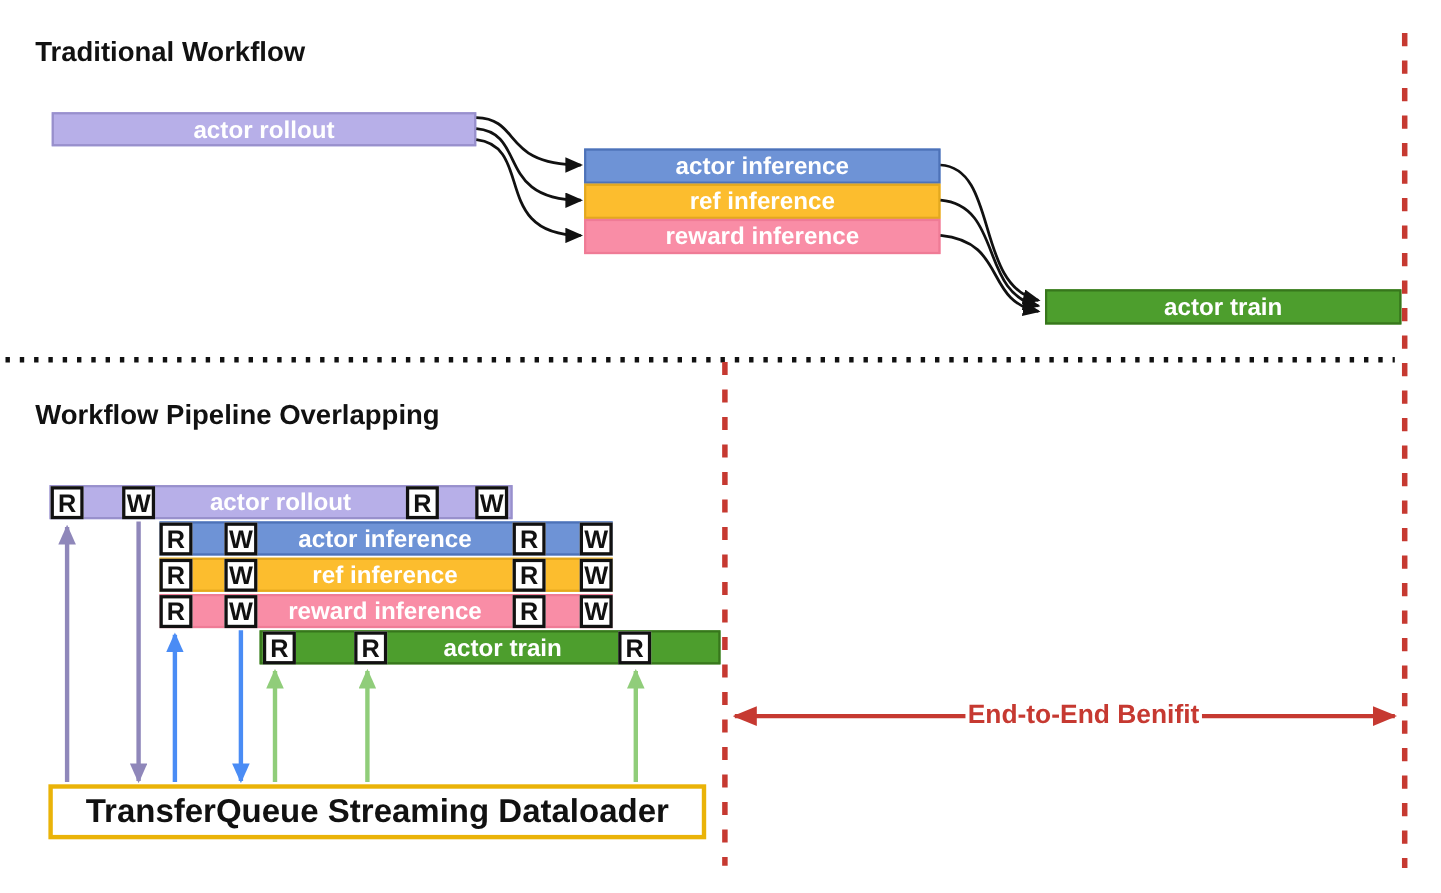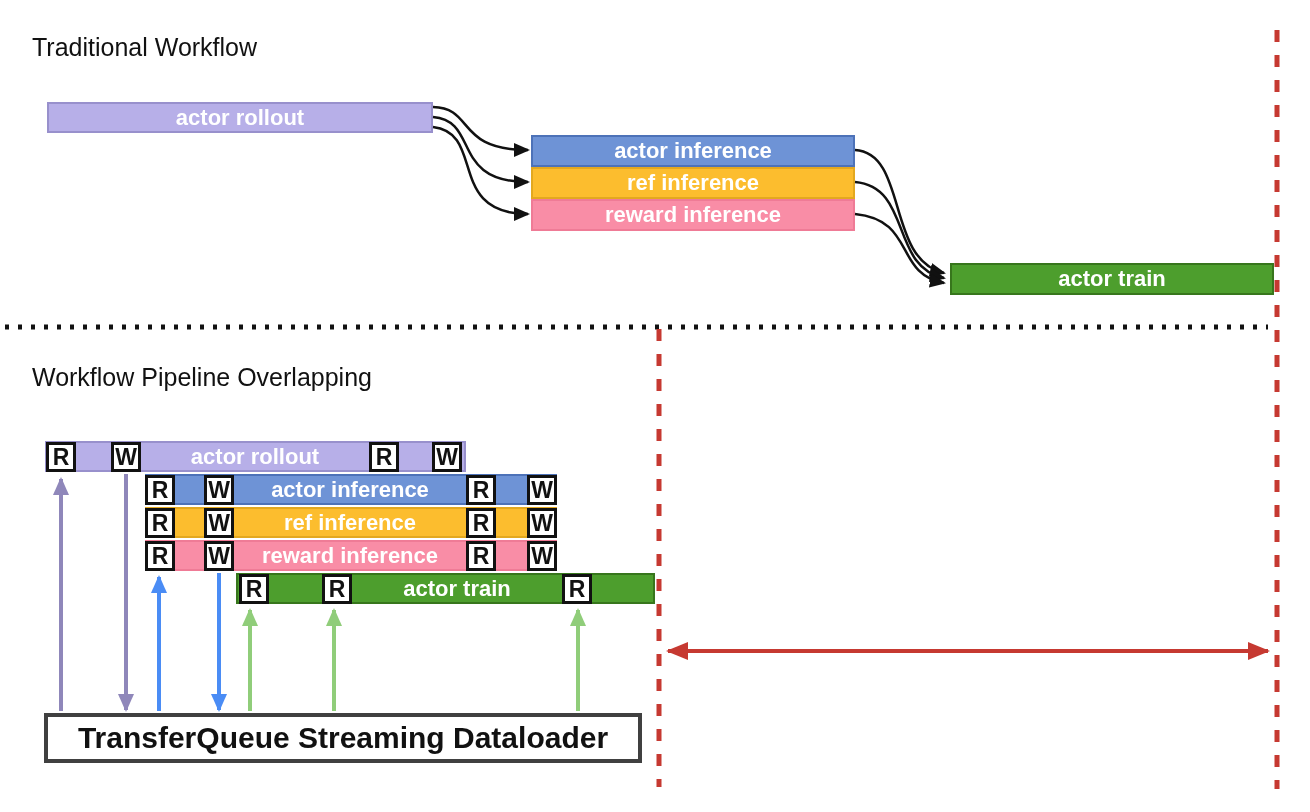--- a/index.html
+++ b/index.html
@@ -1,33 +1,33 @@
 <!DOCTYPE html>
 <html><head>
 <meta charset="utf-8">
 <style>
   html,body{margin:0;padding:0;background:#fff;}
   #canvas{position:relative;width:1310px;height:812px;background:#ffffff;overflow:hidden;
           font-family:"Liberation Sans",sans-serif;}
-  .sec-title{position:absolute;font-size:25px;font-weight:normal;color:#111;white-space:nowrap;}
+  .sec-title{position:absolute;font-size:25px;font-weight:bold;color:#111;white-space:nowrap;}
   .tbar{position:absolute;box-sizing:border-box;display:flex;align-items:center;justify-content:center;
         color:#fff;font-weight:bold;font-size:22px;white-space:nowrap;}
   .bar-rollout{background:#b7afe8;border:2px solid #9890cc;}
   .bar-actorinf{background:#6e93d6;border:2px solid #4d72b8;}
   .bar-refinf{background:#fcbd2e;border:2px solid #e3a81f;}
   .bar-rewardinf{background:#f98da6;border:2px solid #ef7b96;}
   .bar-train{background:#4d9e2d;border:2px solid #37761c;}
   .bar-label{position:absolute;color:#fff;font-weight:bold;font-size:22px;text-align:center;
              line-height:31px;white-space:nowrap;z-index:3;}
   .rwbox{position:absolute;box-sizing:border-box;width:30px;height:30px;background:#fff;
          border:3px solid #111;display:flex;align-items:center;justify-content:center;
          font-weight:bold;font-size:23px;color:#111;z-index:3;}
   #svglayer{position:absolute;left:0;top:0;z-index:2;}
   #dataloader{position:absolute;left:44px;top:713px;width:598px;height:50px;box-sizing:border-box;
-              background:#fff;border:4px solid #404040;display:flex;align-items:center;justify-content:center;
+              background:#fff;border:4px solid #eab308;display:flex;align-items:center;justify-content:center;
               font-size:30px;font-weight:bold;color:#111;z-index:3;white-space:nowrap;}
   #benefit{position:absolute;left:985px;top:636px;transform:translateX(-50%);background:#fff;
            color:#c63931;font-size:24px;font-weight:bold;z-index:3;white-space:nowrap;padding:0 2px;}
 </style>
 </head>
 <body>
 
 <div id="canvas">
 
   <div class="sec-title" style="left:32px;top:33px;">Traditional Workflow</div>
@@ -82,20 +82,21 @@
   <div class="rwbox" style="left:527px;top:541px;">W</div>
 
   <div class="rwbox" style="left:239px;top:574px;">R</div>
   <div class="rwbox" style="left:322px;top:574px;">R</div>
   <div class="rwbox" style="left:562px;top:574px;">R</div>
 
   <div id="dataloader">
     <span>TransferQueue Streaming Dataloader</span>
   </div>
 
+  <div id="benefit">End-to-End Benifit</div>
 
   <svg id="svglayer" width="1310" height="812" viewBox="0 0 1310 812">
     <defs>
       <marker id="mBlack" markerUnits="userSpaceOnUse" markerWidth="16" markerHeight="14" refX="14" refY="7" orient="auto">
           <polygon points="0,0 16,7 0,14" fill="#111"></polygon>
         </marker>
       <marker id="mPurple" markerUnits="userSpaceOnUse" markerWidth="18" markerHeight="16" refX="16" refY="8" orient="auto">
           <polygon points="0,0 18,8 0,16" fill="#8f87ba"></polygon>
         </marker>
       <marker id="mBlue" markerUnits="userSpaceOnUse" markerWidth="18" markerHeight="16" refX="16" refY="8" orient="auto">

